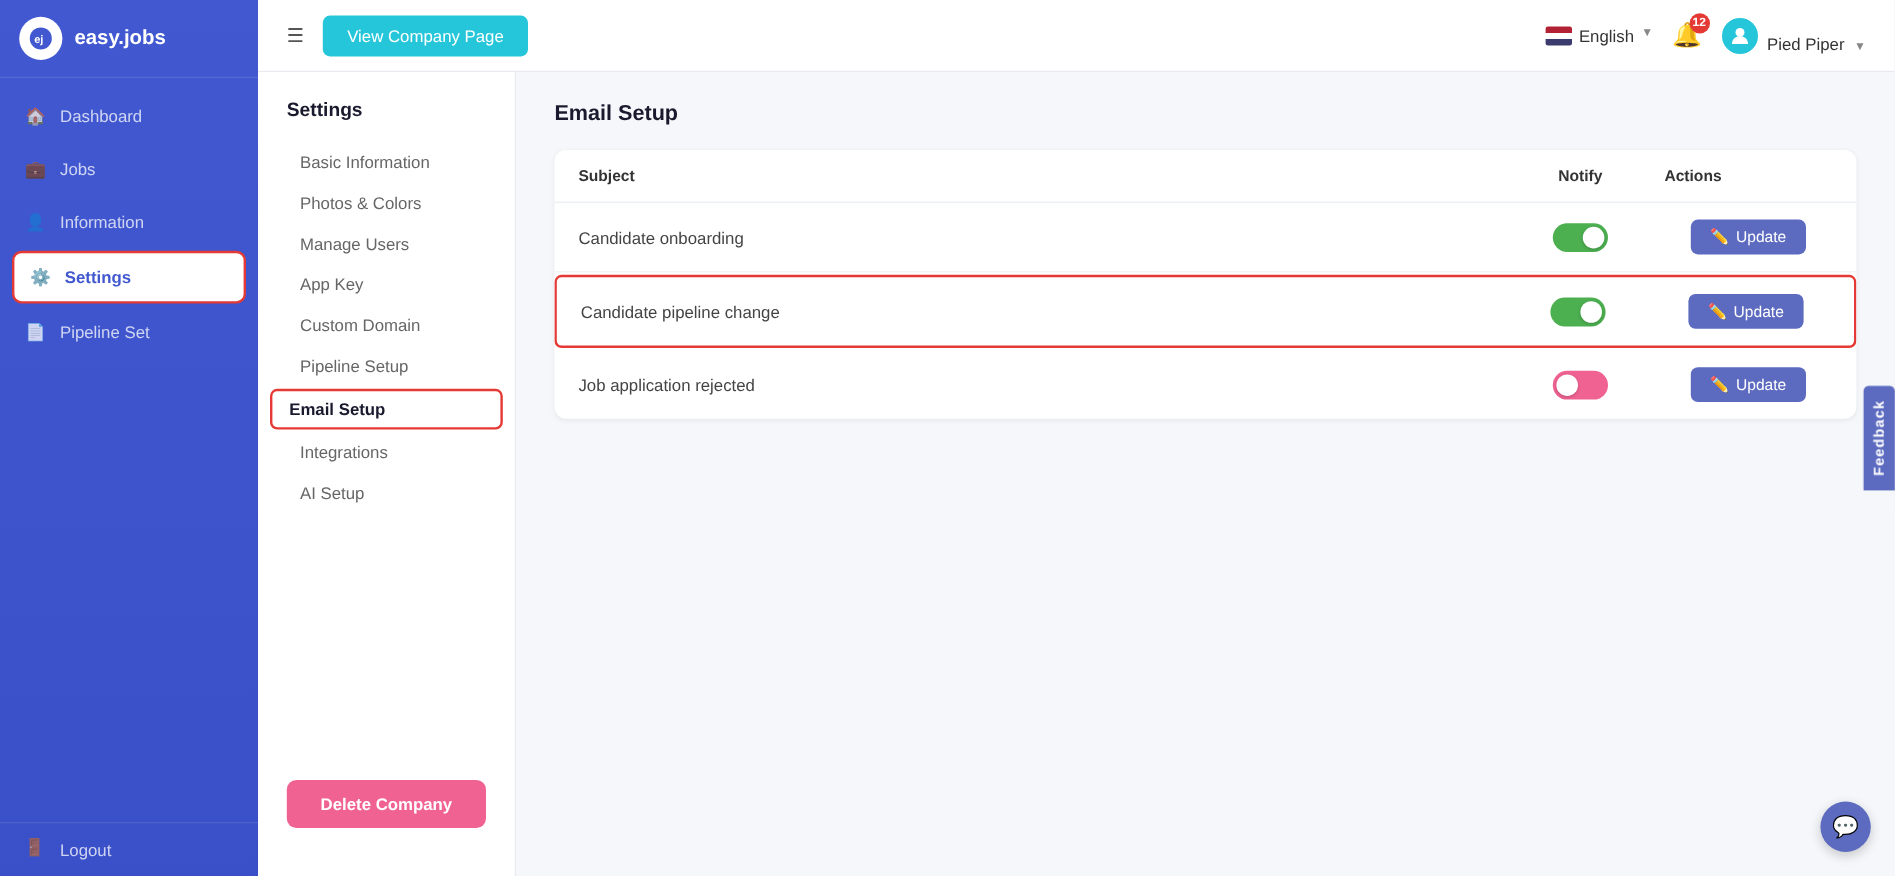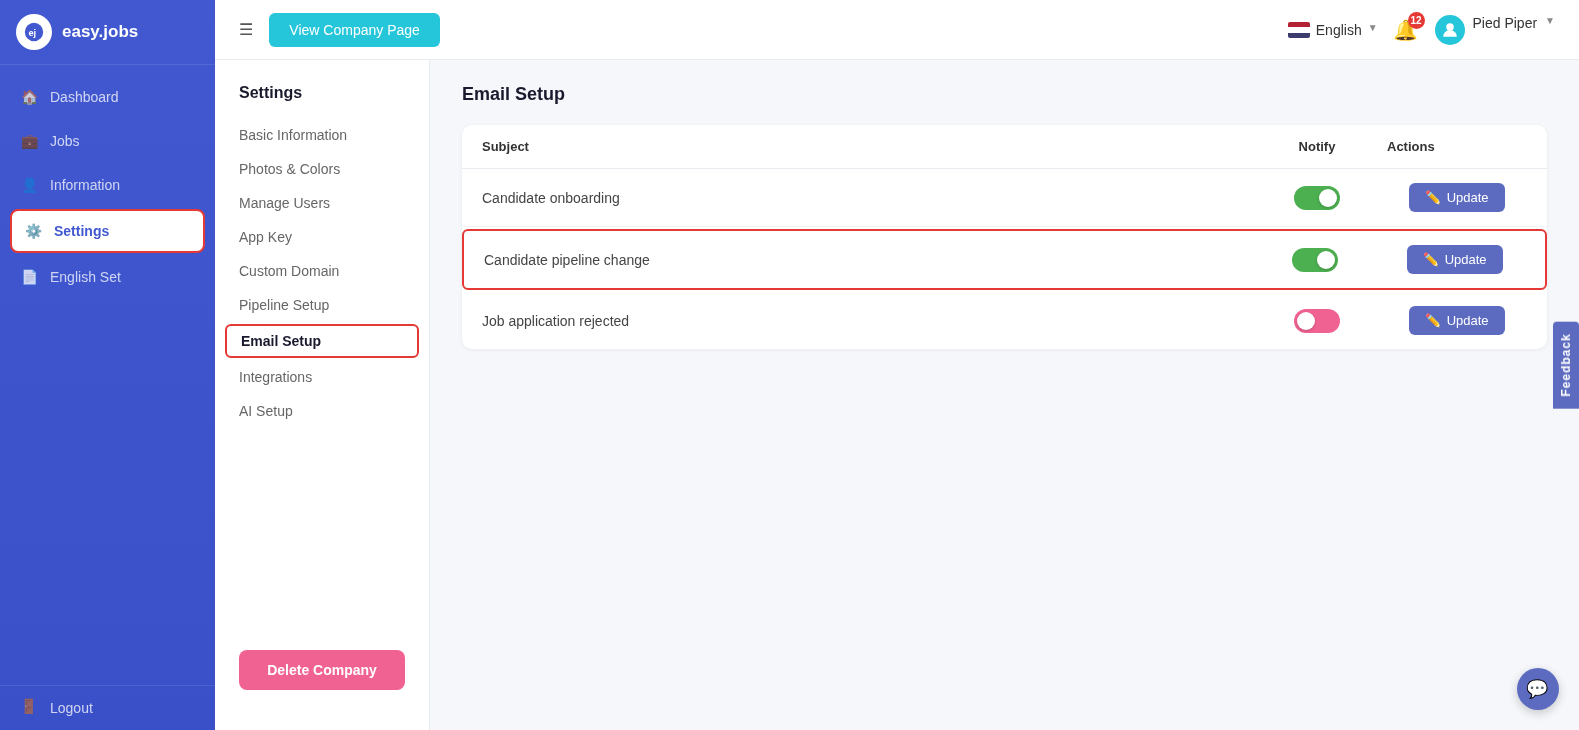--- a/index.html
+++ b/index.html
@@ -116,21 +116,21 @@
       position: absolute; top: -6px; right: -6px;
       background: #e53935;
       color: white;
       border-radius: 50%;
       width: 17px; height: 17px;
       font-size: 10px;
       display: flex; align-items: center; justify-content: center;
       font-weight: 700;
     }
     .company-selector {
-      display: flex; align-items: flex-start; gap: 8px;
+      display: flex; align-items: flex-end; gap: 8px;
       cursor: pointer; font-size: 14px; color: #333; font-weight: 500;
     }
     .company-avatar {
       width: 30px; height: 30px;
       border-radius: 50%;
       background: #26c6da;
       display: flex; align-items: center; justify-content: center;
       color: white; font-size: 13px; font-weight: 700;
     }
 
@@ -151,21 +151,21 @@
       flex-direction: column;
       flex-shrink: 0;
     }
     .settings-title {
       font-size: 16px;
       font-weight: 700;
       color: #1a1a2e;
       padding: 0 24px 16px;
     }
     .settings-nav-item {
-      padding: 9px 24px;
+      padding: 9px 35px;
       font-size: 14px;
       color: #666;
       cursor: pointer;
     }
     .settings-nav-item.active {
       background: white;
       color: #1a1a2e;
       font-weight: 600;
       border: 2px solid #e53935;
       border-radius: 6px;
@@ -333,21 +333,21 @@
     <div class="nav-item">
       <span class="nav-icon">👤</span>
       <span>Information</span>
     </div>
     <div class="nav-item active">
       <span class="nav-icon">⚙️</span>
       <span>Settings</span>
     </div>
     <div class="nav-item">
       <span class="nav-icon">📄</span>
-      <span>English Set</span>
+      <span>Pipeline Set</span>
     </div>
   </nav>
   <div class="sidebar-footer">
     <div class="logout-item">
       <span class="nav-icon">🚪</span>
       <span>Logout</span>
     </div>
   </div>
 </div>
 

